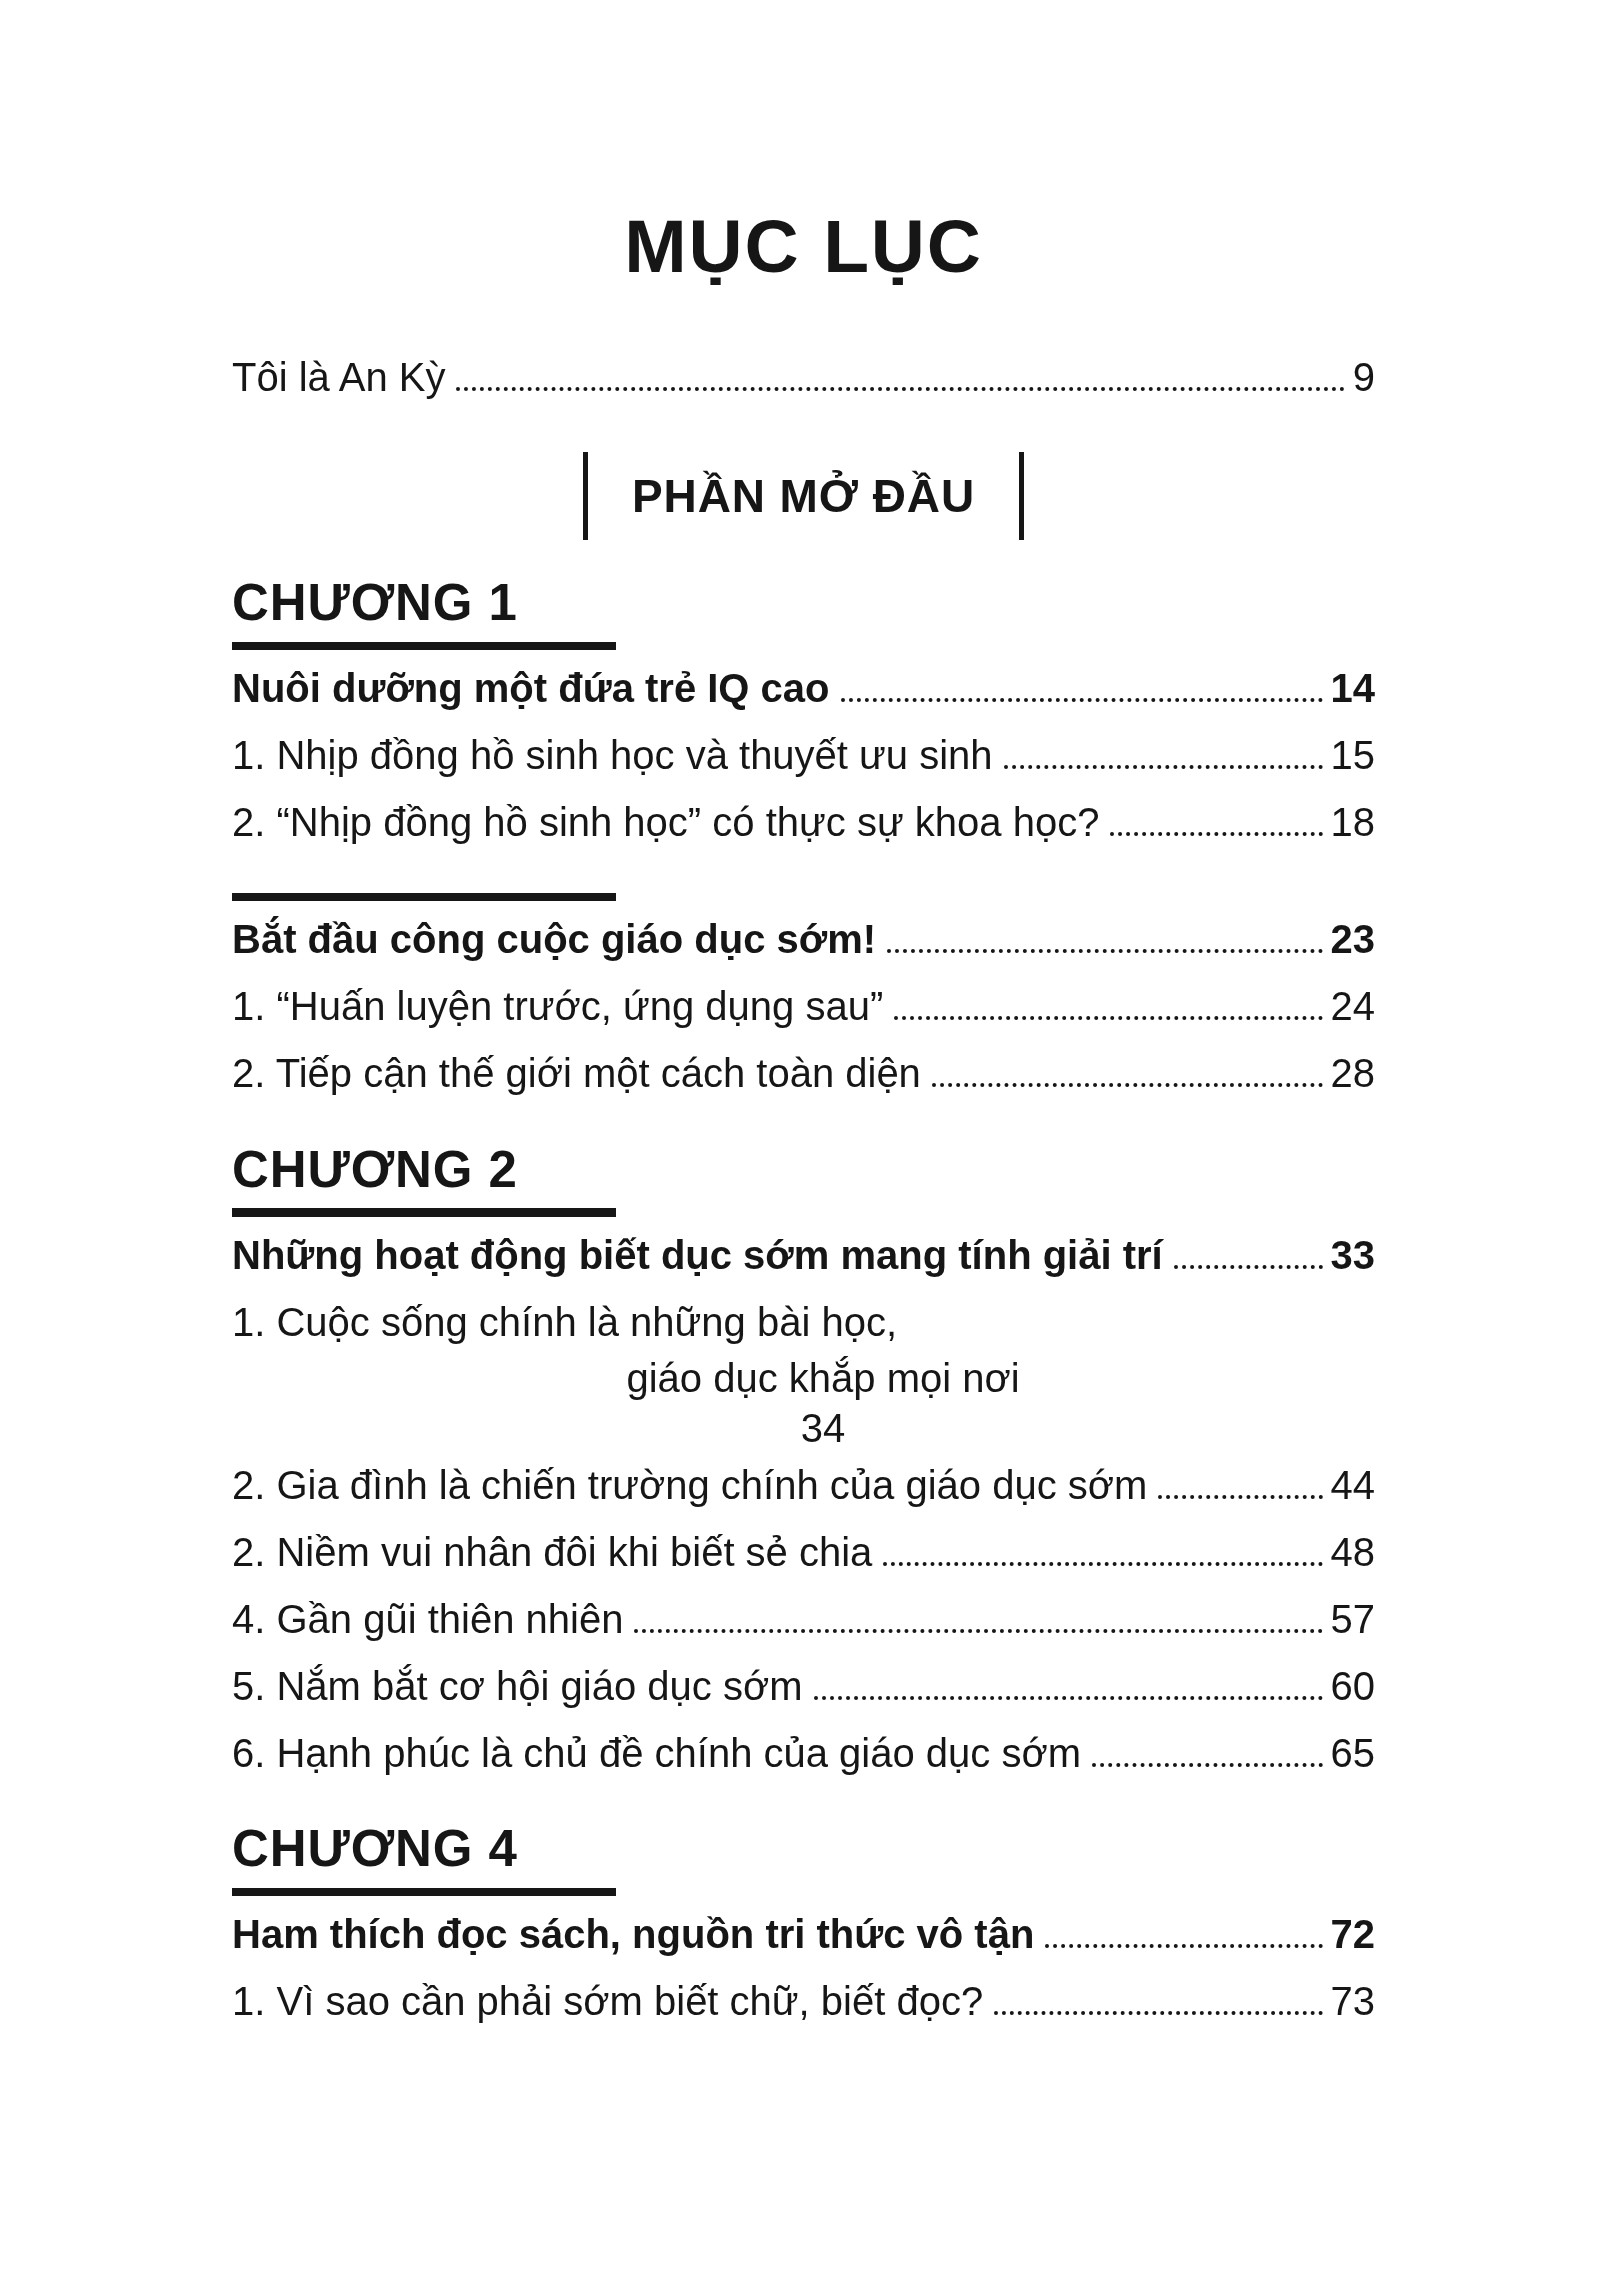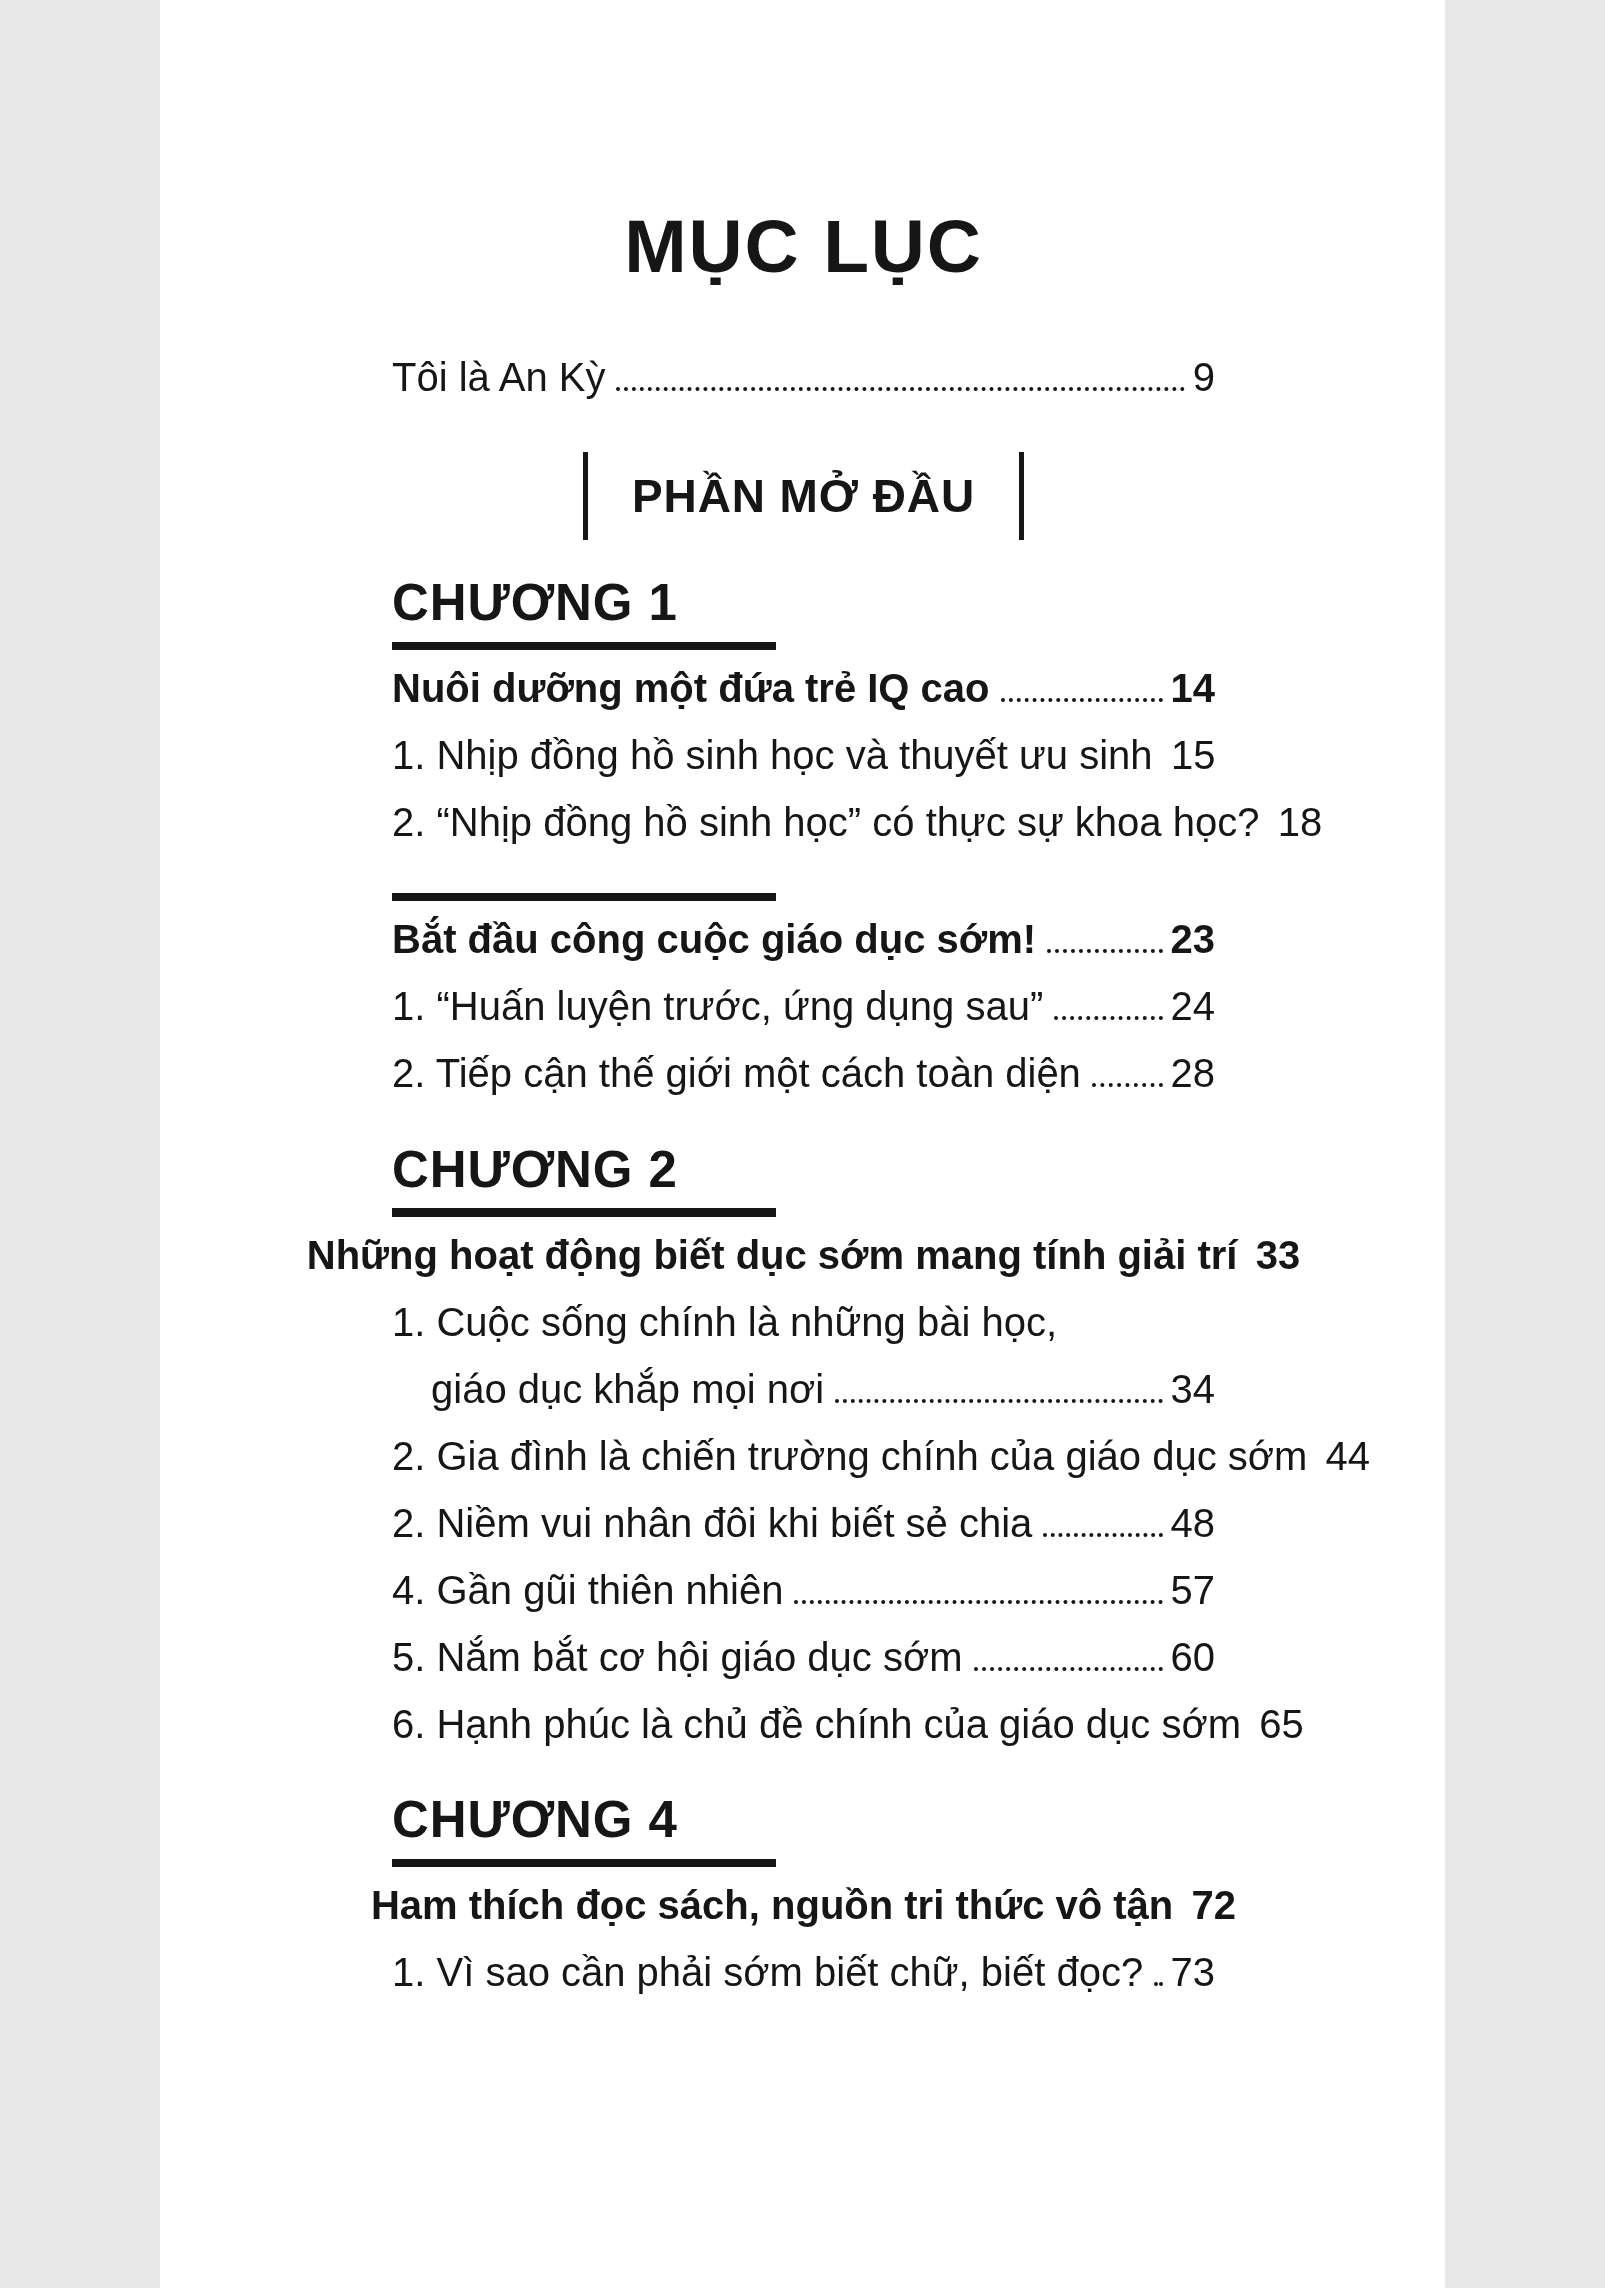--- a/index.html
+++ b/index.html
@@ -1,18 +1,18 @@
 <!DOCTYPE html>
 <html style="font-size:14.7px"><head>
 <meta charset="utf-8">
 <style>
   html, body { margin: 0; padding: 0; background: #e8e8e8; }
   .page {
     position: relative;
-    width: 1285px;
+    width: 1605px;
     height: 2288px;
     margin: 0 auto;
     background: #ffffff;
     color: #161616;
     font-family: "Liberation Sans", "DejaVu Sans", sans-serif;
     font-stretch: condensed;
     box-sizing: border-box;
     padding: 209px 230px 0 232px;
     overflow: hidden;
   }
@@ -36,21 +36,21 @@
   .row .lbl { white-space: nowrap; }
   .leader {
     flex: 1 1 auto;
     min-width: 0;
     border-bottom: 4.6px dotted #161616;
     margin: 0 7.3px 0 11px;
     transform: translateY(12px);
   }
   .pg { white-space: nowrap; }
   .row.bold { font-weight: 700; justify-content: center; }
-  .row.indent { padding-left: 39px; }
+  .row.indent { padding-left: 39px; flex-direction: column; }
 
   .intro-row { margin-top: 59px; }
 
   .part-header {
     margin-top: 42px;
     display: flex;
     align-items: center;
     justify-content: center;
     gap: 44px;
     height: 88px;

